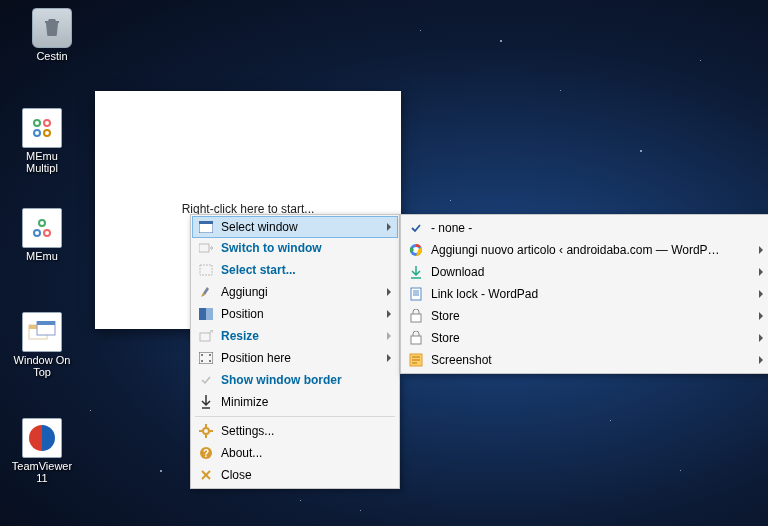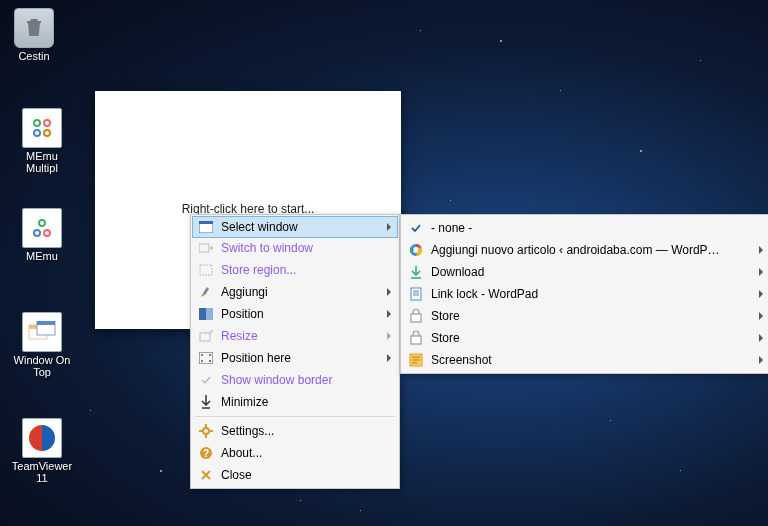--- a/index.html
+++ b/index.html
@@ -61,21 +61,21 @@
     padding: 0 20px 0 4px;
     position: relative;
     white-space: nowrap;
   }
   .cm-item .ic {
     width: 18px; height: 18px; margin-right: 6px;
     display:flex; align-items:center; justify-content:center;
     flex: 0 0 18px;
   }
   .cm-item.sel { background: #cde4f7; border: 1px solid #7ab6e6; height:22px; margin:-1px;}
-  .cm-item.dis { color: #8b5cf6; }
+  .cm-item.dis { color: #0369a1; font-weight: bold; }
   .cm-item .arrow {
     position: absolute; right: 6px; top: 50%; transform: translateY(-50%);
     border-left: 4px solid #555; border-top: 4px solid transparent; border-bottom: 4px solid transparent;
   }
   .cm-item.dis .arrow{border-left-color:#aaa;}
   .cm-sep { height: 1px; background: #d8d8d8; margin: 3px 2px; }
   svg { display:block; }
 </style>
 </head>
 <body>
@@ -88,21 +88,21 @@
 <div class="star s2" style="left:530px;top:300px"></div>
 <div class="star s1" style="left:610px;top:420px"></div>
 <div class="star s1" style="left:90px;top:410px"></div>
 <div class="star s2" style="left:160px;top:470px"></div>
 <div class="star s1" style="left:300px;top:500px"></div>
 <div class="star s1" style="left:720px;top:260px"></div>
 <div class="star s1" style="left:680px;top:470px"></div>
 <div class="star s1" style="left:420px;top:30px"></div>
 <div class="star s1" style="left:360px;top:510px"></div>
 
-<div class="dt-icon bin" style="left:2px;top:8px">
+<div class="dt-icon bin" style="left:20px;top:8px">
   <div class="box">
     <svg width="24" height="24" viewBox="0 0 24 24">
         <path fill="#6f7a85" d="M6 7h12l-1.2 12a1 1 0 0 1-1 1H8.2a1 1 0 0 1-1-1L6 7zm3-4h6l1 2h3v2H5V5h3l1-2z"></path>
       </svg>
   </div>
   <div>Cestin</div>
 </div>
 
 <div class="dt-icon" style="left:10px;top:108px">
   <div class="box" style="background:#fff">
@@ -176,21 +176,21 @@
         </svg>
     </span>
     <span>Switch to window</span>
   </div>
   <div class="cm-item dis">
     <span class="ic">
       <svg width="14" height="12">
           <rect x="1" y="1" width="12" height="10" fill="none" stroke="#bbb" stroke-dasharray="2 1"></rect>
         </svg>
     </span>
-    <span>Store region...</span>
+    <span>Select start...</span>
   </div>
   <div class="cm-item">
     <span class="ic">
       <svg width="14" height="14" viewBox="0 0 14 14">
           <path d="M4 8 L2 12 L6 10 Z" fill="#c8902a"></path>
           <path d="M6 10 L10 4 L8 2 L4 8 Z" fill="#7a8798"></path>
         </svg>
     </span>
     <span>Aggiungi</span>
     <span class="arrow"></span>

